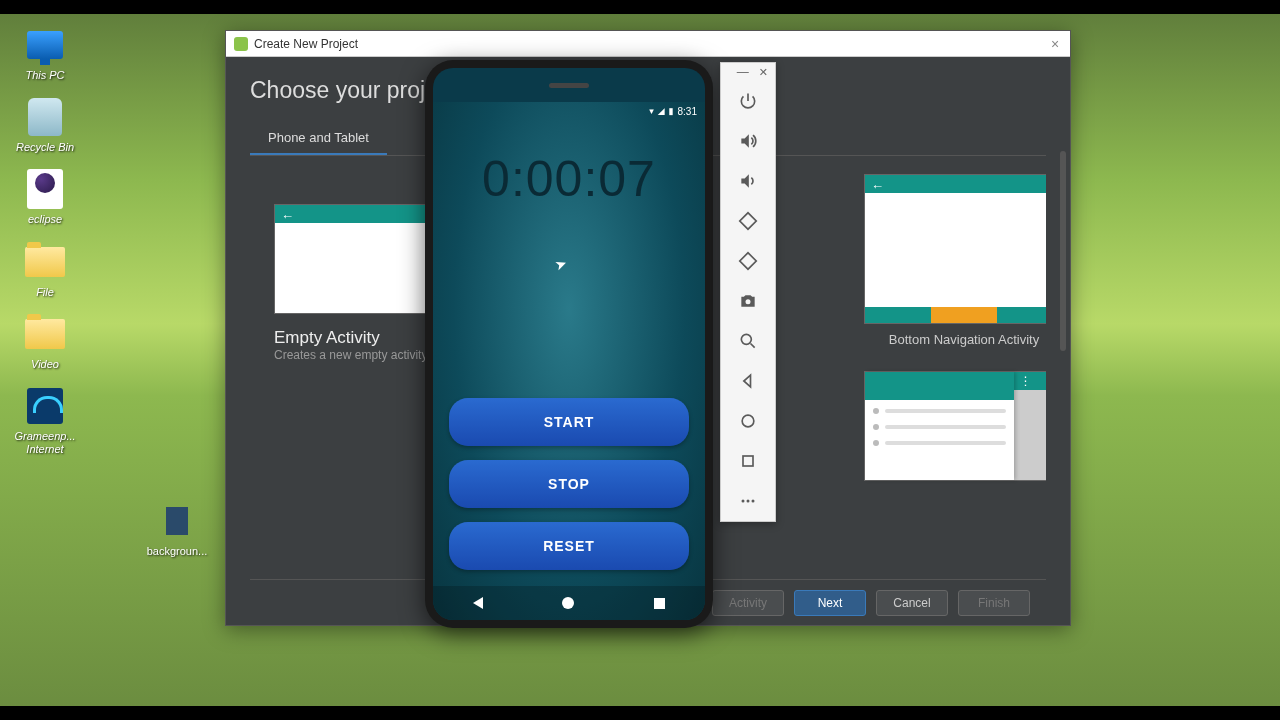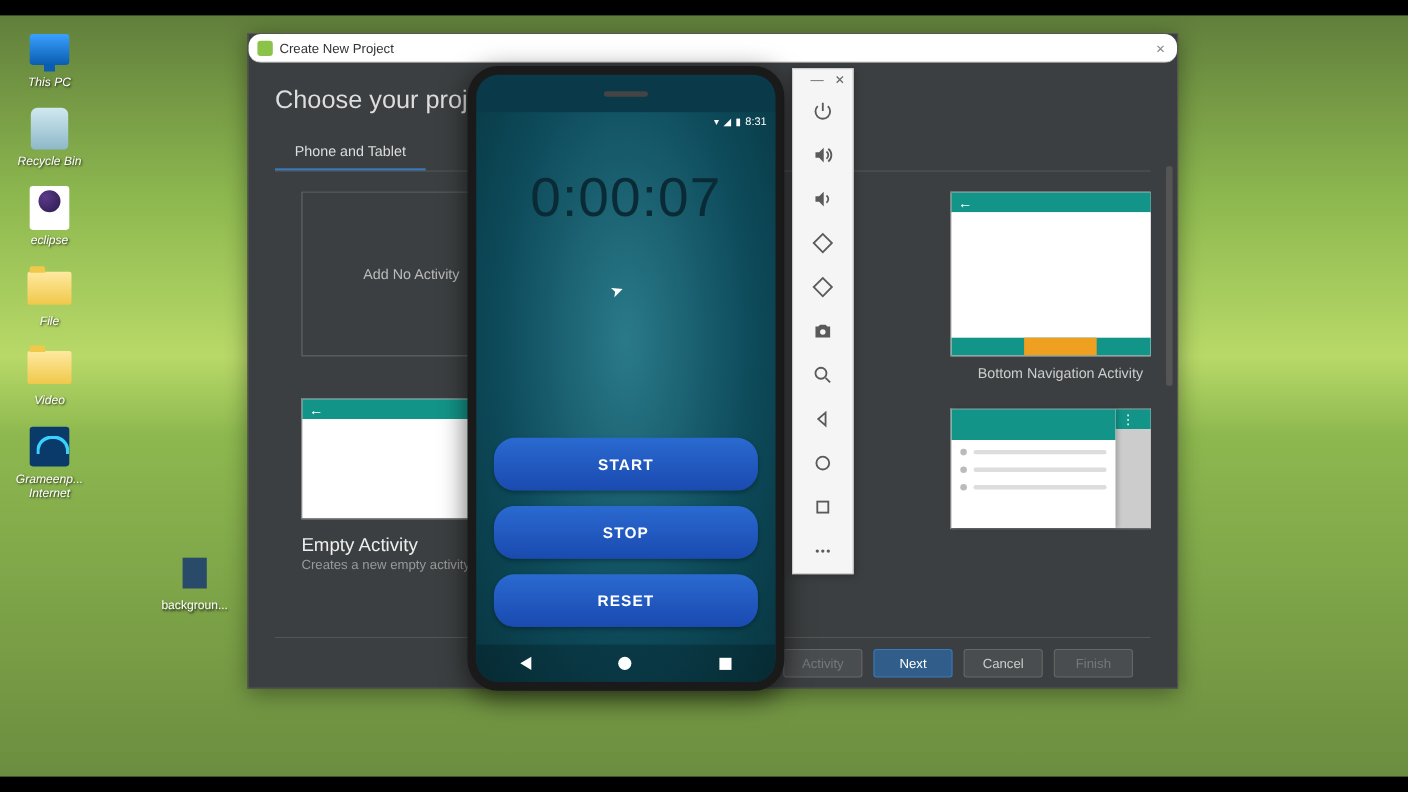--- a/index.html
+++ b/index.html
@@ -31,21 +31,20 @@
 .desktop-icon-2 { position: absolute; left: 142px; top: 500px; width: 70px; text-align: center; cursor: pointer; }
 
 
 .dialog {
   position: absolute; left: 225px; top: 30px; width: 846px; height: 596px;
   background: #3c3f41; border: 1px solid #555; box-shadow: 0 4px 20px rgba(0,0,0,0.4);
 }
 .dialog-titlebar {
   height: 26px; background: #fff; display: flex; align-items: center; padding: 0 8px;
   border-bottom: 1px solid #ccc;
-  border-radius: 11px;
 }
 .dialog-titlebar .title { font-size: 12px; color: #333; margin-left: 6px; }
 .dialog-titlebar .android-logo { width:14px; height:14px; background:#8bc34a; border-radius:3px; }
 .dialog-close { margin-left: auto; width: 14px; height: 14px; font-size: 14px; color: #888; cursor: pointer; line-height:14px; text-align:center; }
 
 .dialog-body { padding: 20px 24px 0 24px; color: #ddd; height: calc(100% - 26px); display:flex; flex-direction:column; }
 .dialog-heading { font-size: 23px; font-weight: 300; color: #ddd; margin-bottom: 18px; }
 
 .tabs { display: flex; border-bottom: 1px solid #555; margin-bottom: 18px; gap: 28px; }
 .tab { padding: 8px 18px; font-size: 13px; color: #999; cursor: pointer; }
@@ -191,23 +190,20 @@
       <span class="dialog-close">×</span>
     </div>
     <div class="dialog-body">
       <div class="dialog-heading">Choose your project</div>
       <div class="tabs">
         <div class="tab active">Phone and Tablet</div>
         <div class="tab">Wear OS</div>
       </div>
       <div class="templates">
         <div class="template-col">
-          <div class="template-card no-activity">
-            <span>Add No Activity</span>
-          </div>
           <div style="height:30px"></div>
           <div class="template-card" style="height:110px">
             <div class="mini-appbar">
               <span class="mini-back">←</span>
               <span class="mini-dots">⋮</span>
             </div>
             <div class="mini-body"></div>
           </div>
           <div class="template-selected-name">Empty Activity</div>
           <div class="template-desc">Creates a new empty activity</div>

